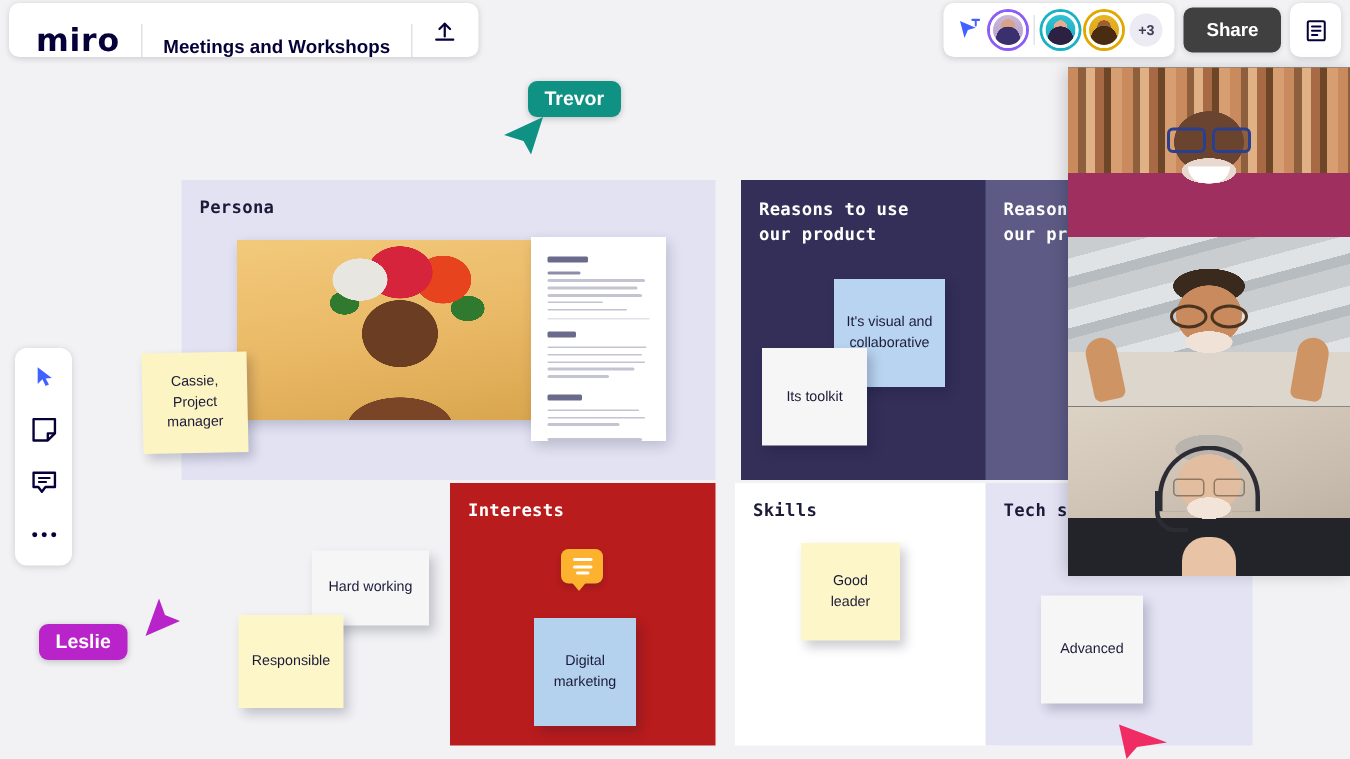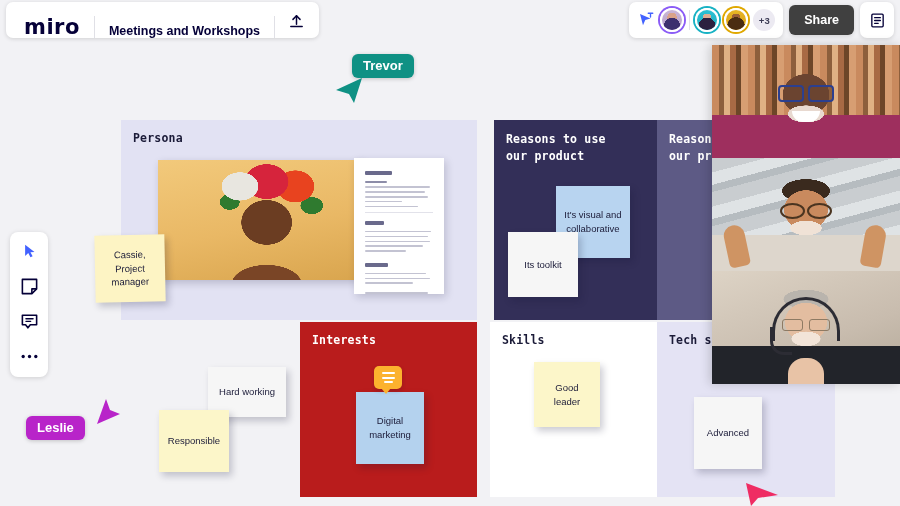--- a/index.html
+++ b/index.html
@@ -195,21 +195,21 @@
     font-size: 9.5px;
     line-height: 1.45;
     color: #1b1b38;
     padding: 6px;
     box-shadow: 3px 4px 7px rgba(20,20,50,.22);
     cursor: pointer;
   }
   .s-yellow { background: #fdf4c4; }
   .s-yellow2 { background: #fcf6c9; }
   .s-blue   { background: #b8d4f0; }
-  .s-blue2  { background: #b4d2ee; }
+  .s-blue2  { background: #b4d2ee; margin-top: 20px; }
   .s-white  { background: #f6f6f6; }
 
   
   .photo-card {
     position: absolute;
     overflow: hidden;
     box-shadow: 2px 3px 8px rgba(20,20,50,.2);
     cursor: pointer;
   }
   .photo-inner { position: absolute; inset: 0; }

